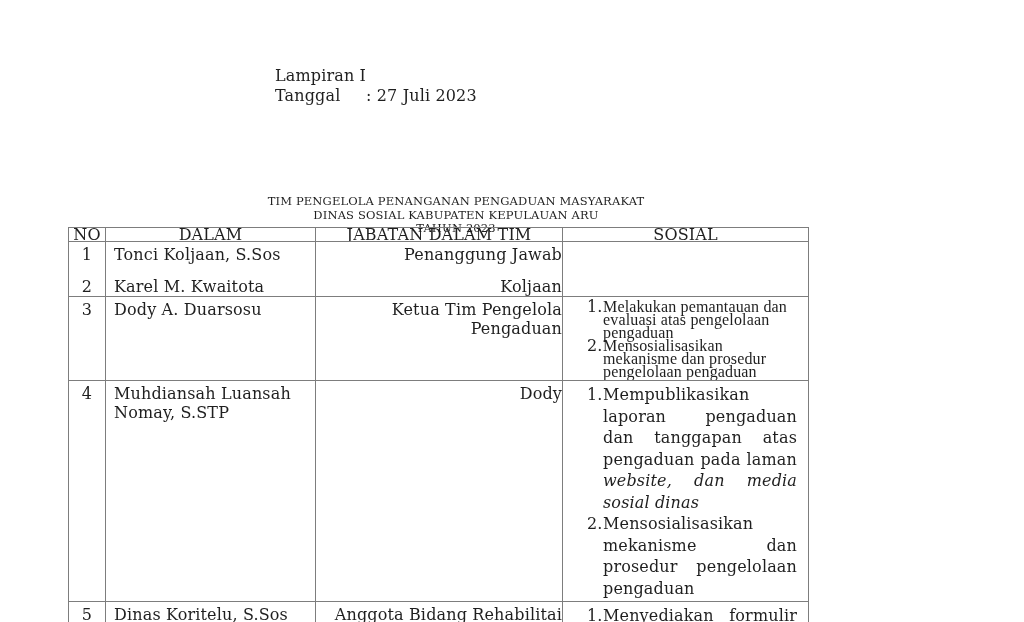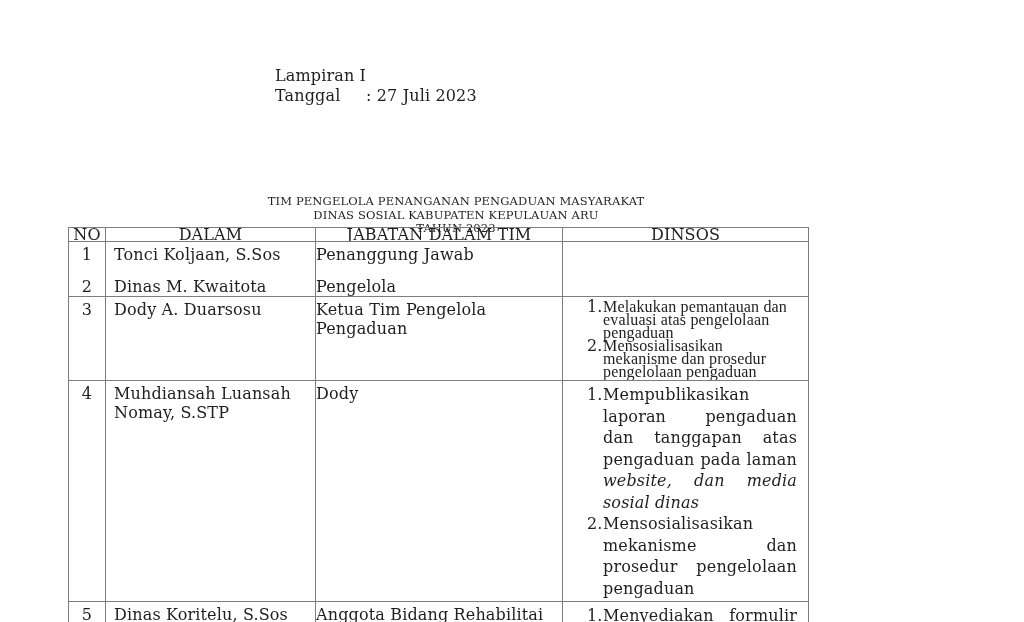--- a/index.html
+++ b/index.html
@@ -62,21 +62,21 @@
   .team-table th {
     height: 14px;
     text-align: center;
     padding: 0;
     line-height: 13px;
   }
   .team-table td { padding-top: 3px; }
 
   td.cell-no      { text-align: center; }
   td.cell-nama    { padding-left: 8px; padding-right: 4px; }
-  td.cell-jabatan { text-align: left; }
+  td.cell-jabatan { text-align: right; }
   td.cell-tupoksi { padding-left: 24px; padding-bottom: 2px; }
 
   tr.row-group12 { height: 52px; }
   tr.row-3       { height: 78px; }
   tr.row-4       { height: 129px; }
   tr.row-5       { height: 42px; }
 
   .stack-line2 { margin-top: 13px; }
 
   
@@ -114,37 +114,37 @@
     <col class="c-no">
       <col class="c-nama">
       <col class="c-jabatan">
       <col class="c-tupoksi">
   </colgroup>
   <thead>
     <tr>
       <th>NO</th>
       <th>DALAM</th>
       <th>JABATAN DALAM TIM</th>
-      <th>DINSOS</th>
+      <th>SOSIAL</th>
     </tr>
   </thead>
   <tbody>
 
     <tr class="row-group12">
       <td class="cell-no">
         <div>1</div>
         <div class="stack-line2">2</div>
       </td>
       <td class="cell-nama">
         <div>Tonci Koljaan, S.Sos</div>
-        <div class="stack-line2">Dinas M. Kwaitota</div>
+        <div class="stack-line2">Karel M. Kwaitota</div>
       </td>
       <td class="cell-jabatan">
         <div>Penanggung Jawab</div>
-        <div class="stack-line2">Pengelola</div>
+        <div class="stack-line2">Koljaan</div>
       </td>
       <td class="cell-tupoksi"></td>
     </tr>
 
     <tr class="row-3">
       <td class="cell-no">3</td>
       <td class="cell-nama">Dody A. Duarsosu</td>
       <td class="cell-jabatan">Ketua Tim Pengelola Pengaduan</td>
       <td class="cell-tupoksi tp-tight">
         <div class="tp-item">

